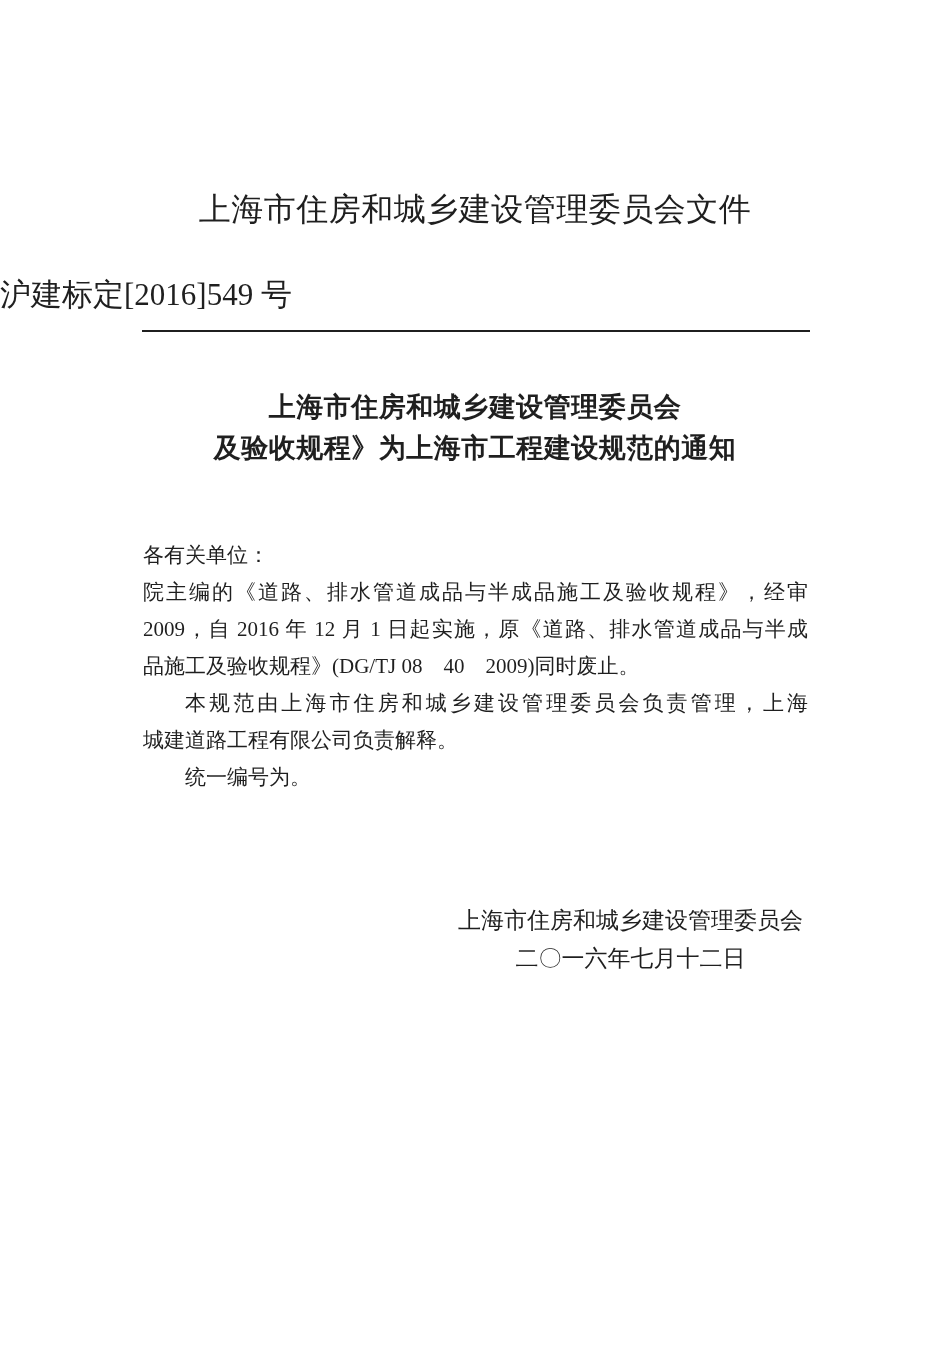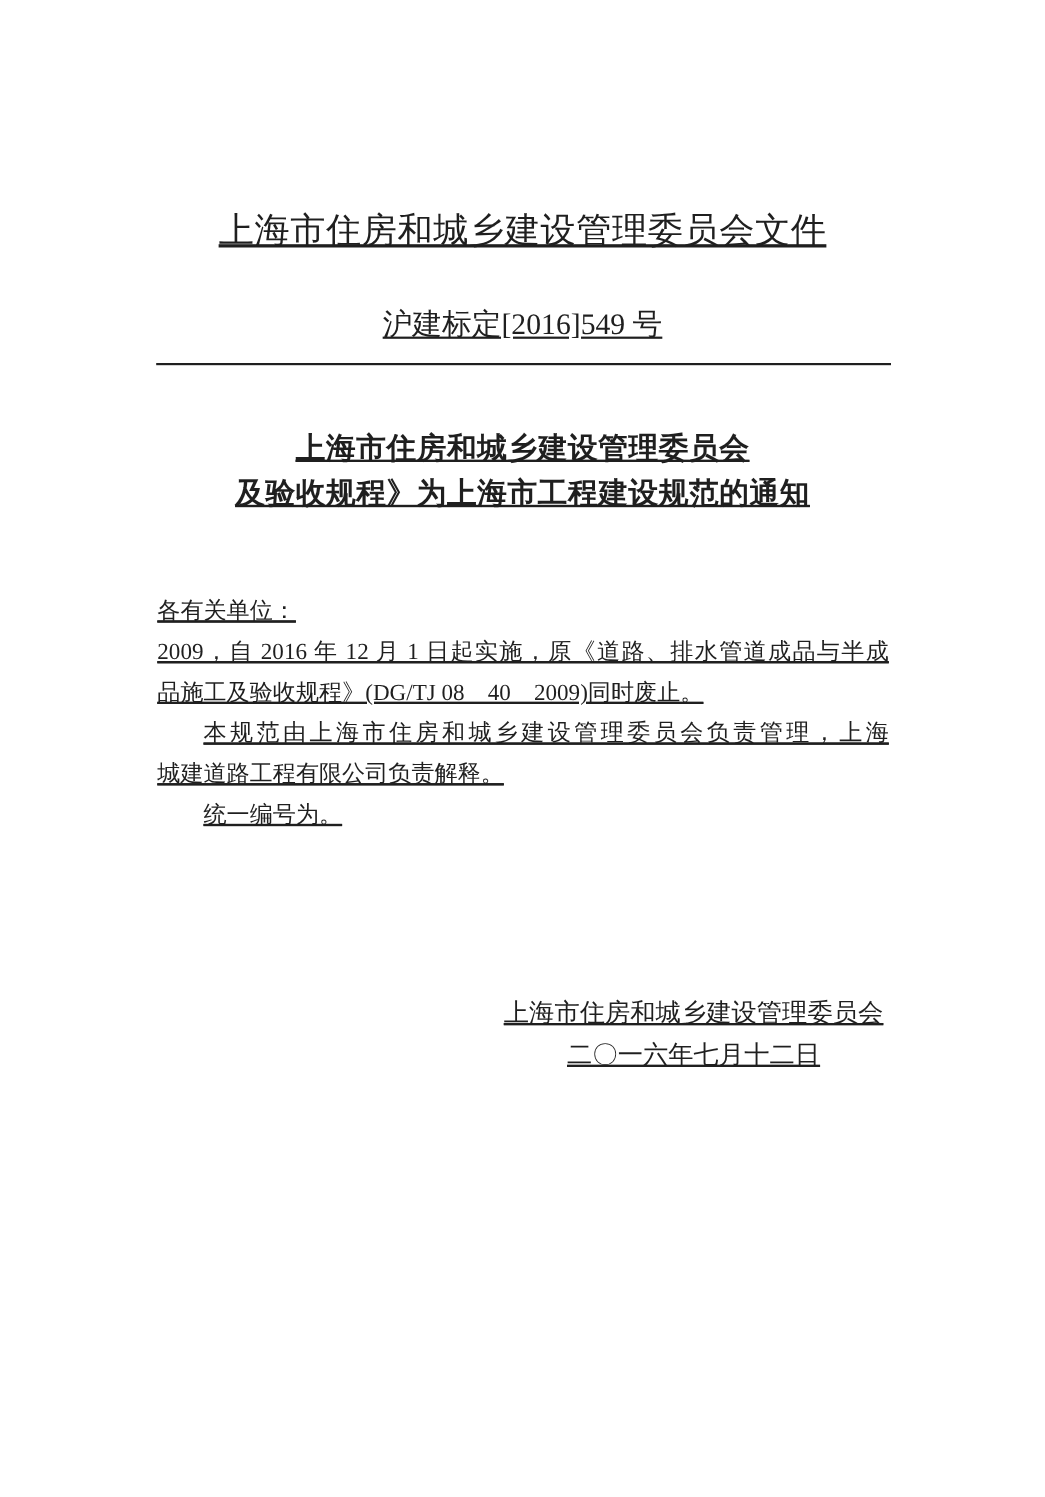--- a/index.html
+++ b/index.html
@@ -1,19 +1,19 @@
 <!DOCTYPE html>
 <html style="--ink: #1f1f1f; --paper: #ffffff;"><head>
 <meta charset="utf-8">
 <style>
   :root {
     --ink: #1f1f1f;
     --paper: #ffffff;
   }
-  * { margin: 0; padding: 0; box-sizing: border-box; text-decoration: underline; }
+  * { margin: 0; padding: 0; box-sizing: border-box; }
   html, body { background: #ffffff; }
   .page {
     position: relative;
     width: 950px;
     height: 1361px;
     background: var(--paper);
     color: var(--ink);
     font-family: "Liberation Serif", "DejaVu Serif", serif;
     overflow: hidden;
   }
@@ -26,22 +26,22 @@
     font-size: 32px;
     line-height: 40px;
     letter-spacing: 0.5px;
     font-family: "Liberation Serif", "DejaVu Serif", serif;
   }
   .doc-number {
     position: absolute;
     top: 279px;
     left: 0;
     width: 100%;
-    text-align: center;
-    font-size: 27px;
+    text-align: left;
+    font-size: 31px;
     line-height: 32px;
   }
   .rule {
     position: absolute;
     top: 330px;
     left: 142px;
     width: 668px;
     height: 2px;
     background: var(--ink);
   }
@@ -93,20 +93,21 @@
 
   <div class="rule"></div>
 
   <div class="notice-title">
     <div>上海市住房和城乡建设管理委员会</div>
     <div>及验收规程》为上海市工程建设规范的通知</div>
   </div>
 
   <div class="notice-body" id="body-lines">
       <div class="line">各有关单位：</div>
+      <div class="line fill">院主编的《道路、排水管道成品与半成品施工及验收规程》，经审</div>
       <div class="line fill">2009，自 2016 年 12 月 1 日起实施，原《道路、排水管道成品与半成</div>
       <div class="line">品施工及验收规程》(DG/TJ 08　40　2009)同时废止。</div>
       <div class="line indent fill">本规范由上海市住房和城乡建设管理委员会负责管理，上海</div>
       <div class="line">城建道路工程有限公司负责解释。</div>
       <div class="line indent">统一编号为。</div>
     </div>
 
   <div class="signature">
     <div>上海市住房和城乡建设管理委员会</div>
     <div>二〇一六年七月十二日</div>

